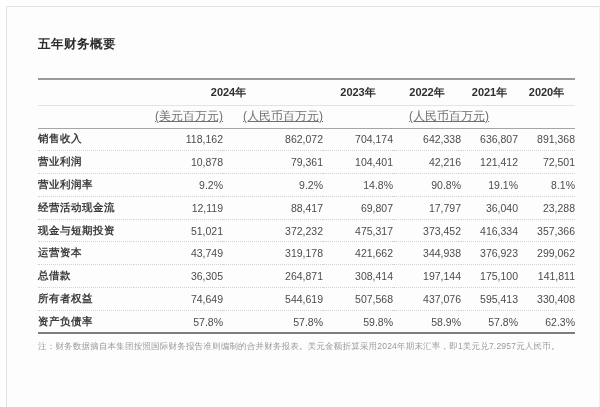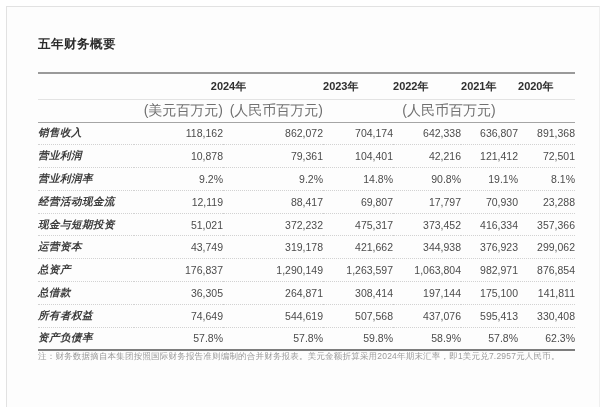--- a/index.html
+++ b/index.html
@@ -25,21 +25,21 @@
   .content {
     position:absolute;
     left:38px; top:36px;
     width:537px;
   }
   h1.title {
     font-size:12.5px;
     font-weight:bold;
     color:#2b2b2b;
     letter-spacing:0.5px;
-    margin-bottom:20px;
+    margin-bottom:26px;
     height:16px;
   }
   table.fin {
     width:537px;
     border-collapse:collapse;
     table-layout:fixed;
     border-top:2px solid #9a9a9a;
     border-bottom:2px solid #7d7d7d;
   }
   col.c-label { width:96px; }
@@ -48,59 +48,59 @@
   col.c-y23   { width:70px; }
   col.c-y22   { width:68px; }
   col.c-y21   { width:57px; }
   col.c-y20   { width:57px; }
 
   tr.year-row th {
     height:26px;
     font-size:11px;
     font-weight:bold;
     color:#2f2f2f;
-    text-align:left;
+    text-align:center;
     vertical-align:middle;
     border-bottom:1px solid #e3e3e3;
     white-space:nowrap;
   }
   tr.year-row th.span2024 { text-align:center; }
   tr.unit-row th {
     height:23px;
-    font-size:14px;
+    font-size:12px;
     font-weight:normal;
     color:#707070;
     text-align:right;
     vertical-align:middle;
     border-bottom:1px solid #a5a5a5;
     white-space:nowrap;
+    text-decoration:underline;
   }
   tr.unit-row th.group-units { text-align:center; }
 
   tbody th, tbody td {
     height:22.8px;
     font-size:10.5px;
     vertical-align:middle;
     border-top:1px dotted #d2d2d2;
     white-space:nowrap;
   }
   tbody tr:first-child th, tbody tr:first-child td { border-top:none; }
   tbody th {
     text-align:left;
     font-weight:bold;
     color:#3d3d3d;
     letter-spacing:0.5px;
-    font-style:italic;
   }
   tbody td {
     text-align:right;
     color:#4c4c4c;
   }
   p.note {
-    margin-top:0;
+    margin-top:7px;
     font-size:8.5px;
     color:#9a9a9a;
     letter-spacing:0.2px;
     white-space:nowrap;
   }
 </style>
 </head>
 <body>
 
 <div class="page">
@@ -162,21 +162,21 @@
             <td>90.8%</td>
             <td>19.1%</td>
             <td>8.1%</td>
           </tr>
           <tr>
             <th>经营活动现金流</th>
             <td>12,119</td>
             <td>88,417</td>
             <td>69,807</td>
             <td>17,797</td>
-            <td>70,930</td>
+            <td>36,040</td>
             <td>23,288</td>
           </tr>
           <tr>
             <th>现金与短期投资</th>
             <td>51,021</td>
             <td>372,232</td>
             <td>475,317</td>
             <td>373,452</td>
             <td>416,334</td>
             <td>357,366</td>
@@ -184,29 +184,20 @@
           <tr>
             <th>运营资本</th>
             <td>43,749</td>
             <td>319,178</td>
             <td>421,662</td>
             <td>344,938</td>
             <td>376,923</td>
             <td>299,062</td>
           </tr>
           <tr>
-            <th>总资产</th>
-            <td>176,837</td>
-            <td>1,290,149</td>
-            <td>1,263,597</td>
-            <td>1,063,804</td>
-            <td>982,971</td>
-            <td>876,854</td>
-          </tr>
-          <tr>
             <th>总借款</th>
             <td>36,305</td>
             <td>264,871</td>
             <td>308,414</td>
             <td>197,144</td>
             <td>175,100</td>
             <td>141,811</td>
           </tr>
           <tr>
             <th>所有者权益</th>

